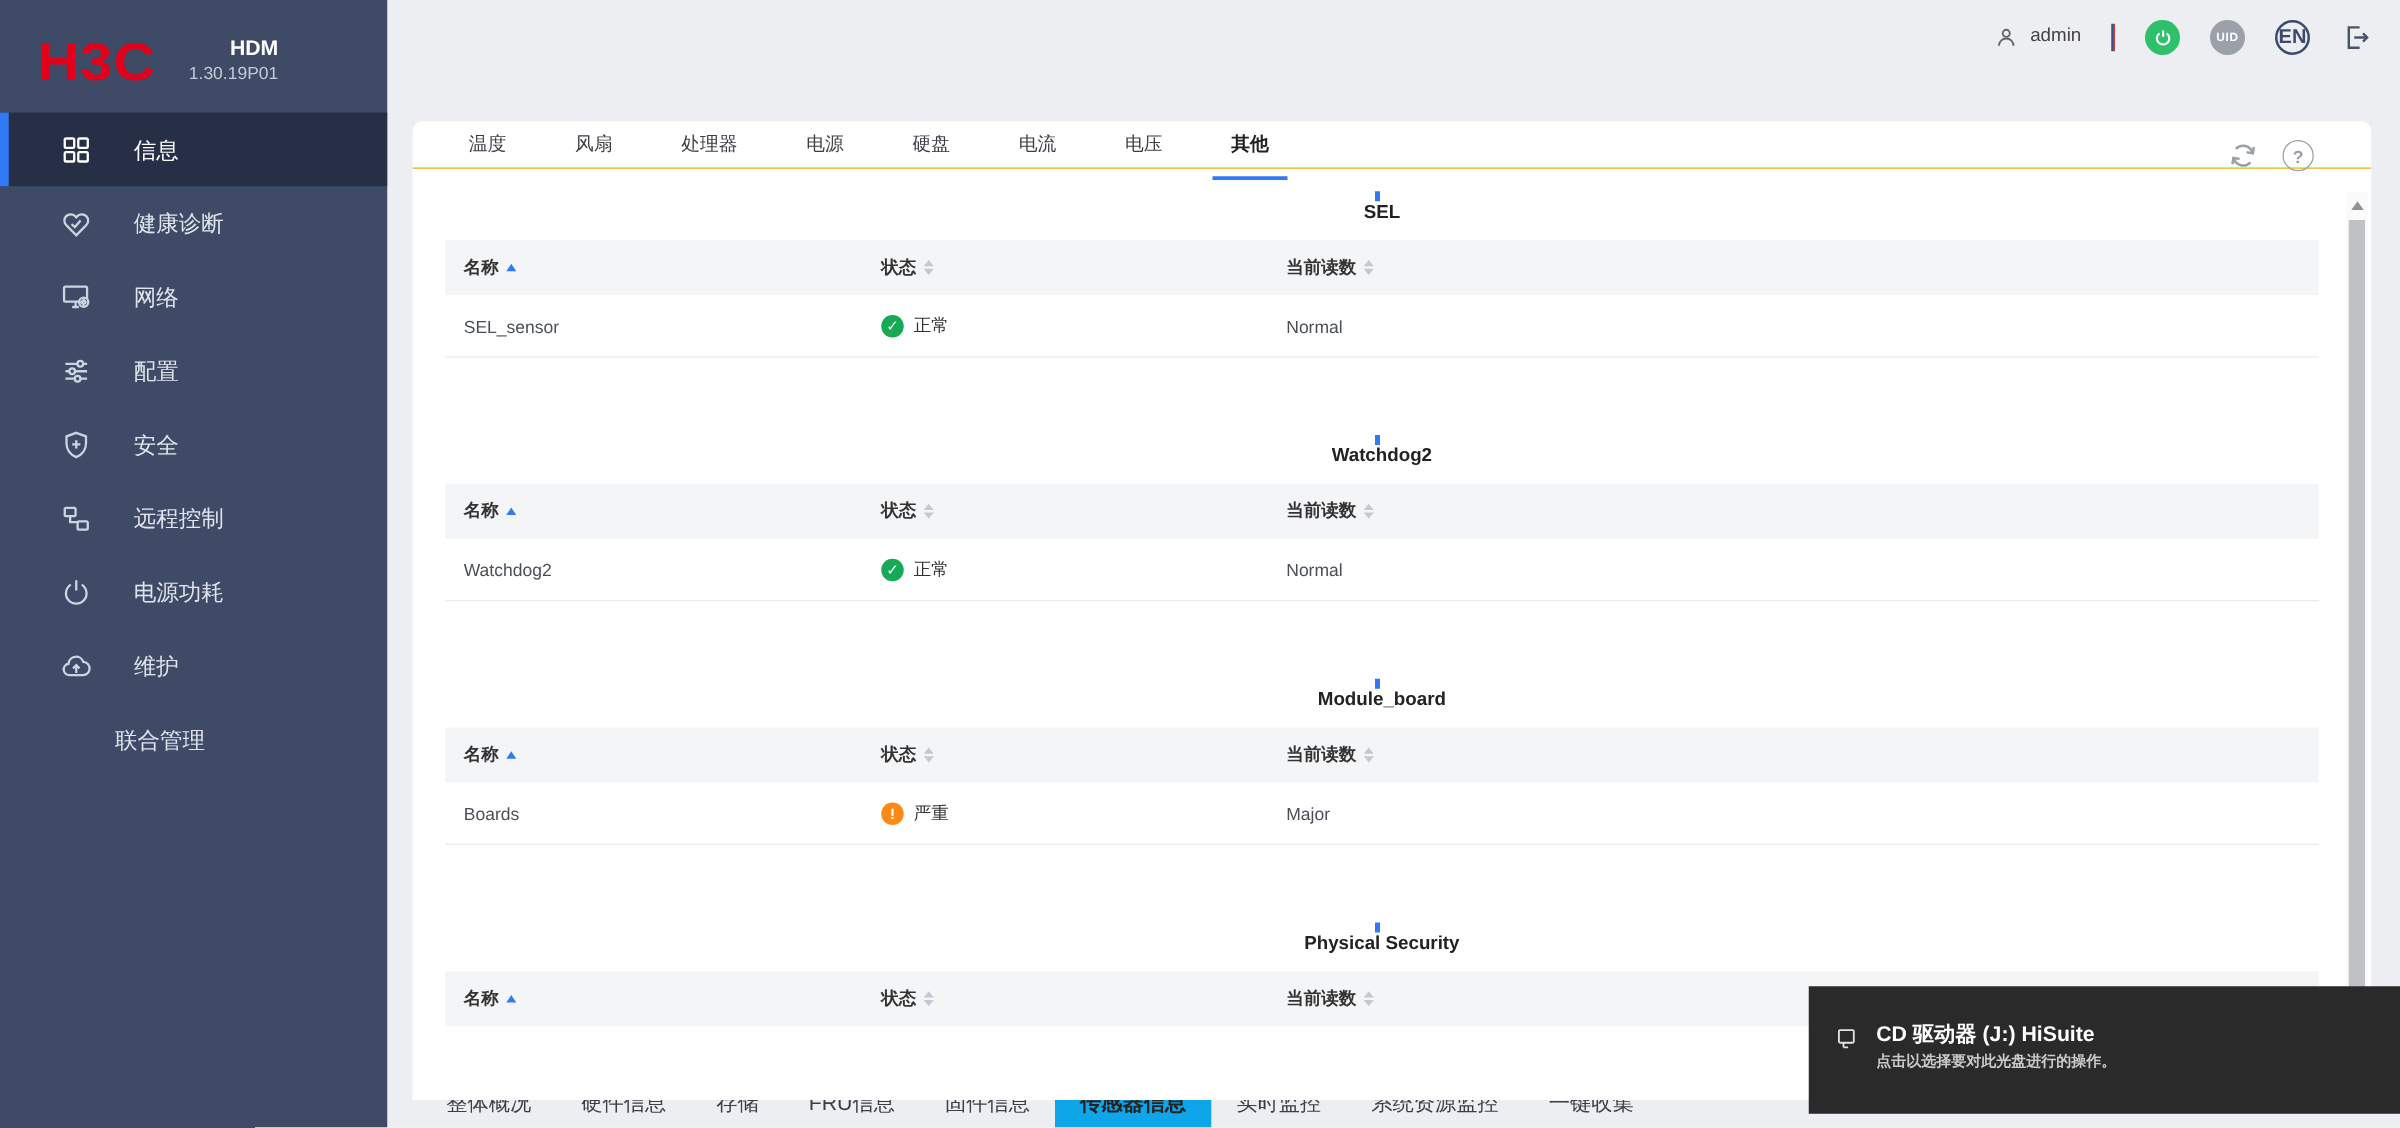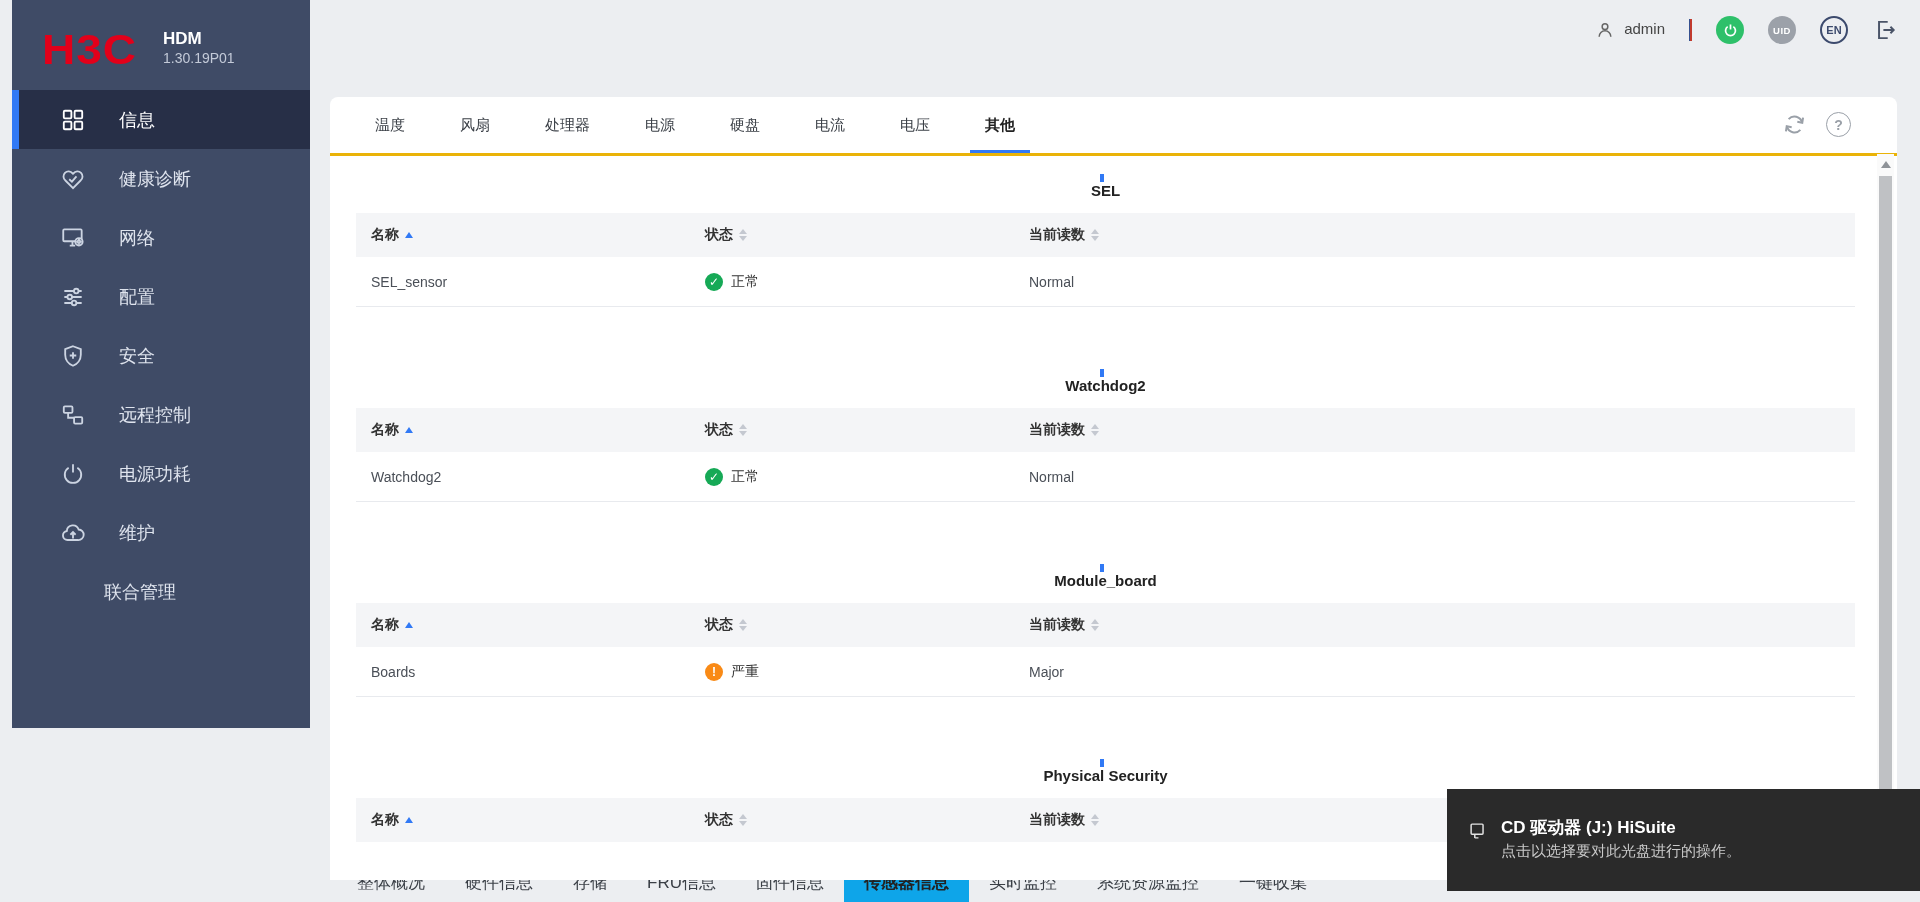--- a/index.html
+++ b/index.html
@@ -1,21 +1,21 @@
 <!DOCTYPE html>
 <html><head>
 <meta charset="utf-8">
 <style>
   * { margin:0; padding:0; box-sizing:border-box; }
   html,body { width:1920px; height:902px; overflow:hidden;
     font-family:"Liberation Sans","DejaVu Sans",sans-serif; background:#eceef1; }
   .stage { position:relative; width:1920px; height:902px; }
 
   
-  .sidebar { position:absolute; left:12px; top:0; width:310px; height:728px; background:#3f4b66; }
+  .sidebar { position:absolute; left:0; top:0; width:310px; height:902px; background:#3f4b66;text-align:right; }
   .logo-row { display:flex; align-items:flex-start; padding:26px 0 0 30px; }
   .logo-h3c { font-size:46px; font-weight:800; color:#e2001a; letter-spacing:1px; transform:scaleY(.92); line-height:1; }
   .logo-meta { margin-left:26px; padding-top:3px; }
   .logo-prod { font-size:17px; font-weight:bold; color:#ffffff; line-height:1.2; }
   .logo-ver { font-size:14px; color:#c3cad8; line-height:1.3; }
   .menu { margin-top:18px; }
   .menu-item { height:59px; display:flex; align-items:center; color:#dfe4ee; font-size:18px; cursor:pointer; position:relative; }
   .menu-item .mi-ic { width:26px; height:26px; margin-left:48px; flex:0 0 26px; color:#ccd4e2; }
   .menu-item .mi-ic svg { width:26px; height:26px; display:block; }
   .menu-item .mi-label { margin-left:33px; }
@@ -27,31 +27,31 @@
   
   .main { position:absolute; left:310px; top:0; right:0; bottom:0; background:#eceef1; }
   .userbar { position:absolute; top:16px; right:22px; display:flex; align-items:center; gap:24px; }
   .user-id { display:flex; align-items:flex-start; gap:9px; color:#444; font-size:15px; }
   .user-id svg { width:20px; height:20px; color:#666; }
   .ub-divider { width:3px; height:22px; background:linear-gradient(to right,#35508f 50%,#c13a2e 50%); }
   .badge { width:28px; height:28px; border-radius:50%; display:flex; align-items:center; justify-content:center; cursor:pointer; }
   .badge-power { background:#2ec06a; color:#fff; }
   .badge-power svg { width:17px; height:17px; }
   .badge-uid { background:#9ca1a9; color:#fff; font-size:9.5px; font-weight:bold; letter-spacing:.5px; }
-  .badge-en { border:2px solid #3c4a6d; color:#3c4a6d; font-size:11px; font-weight:bold; }
+  .badge-en { border:2px solid #3c4a6d; color:#3c4a6d; font-size:16px; font-weight:bold; }
   .logout { width:26px; height:26px; color:#4a5468; cursor:pointer; }
   .logout svg { width:26px; height:26px; }
 
   .tabs { position:absolute; left:27px; bottom:0; display:flex; align-items:flex-end; }
   .tab { height:38px; line-height:38px; padding:0 20px; font-size:17px; color:#3a3f46; cursor:pointer; white-space:nowrap; }
   .tab.active { background:#0ea5e9; border-radius:8px 8px 0 0; font-weight:bold; color:#222; }
 
   
   .panel { position:absolute; left:20px; right:23px; top:97px; bottom:22px; background:#ffffff; border-radius:8px 8px 0 0; overflow:hidden; }
-  .subtab-row { position:relative; height:59px; border-bottom:3px solid #eab308; display:flex; align-items:center; padding-left:30px; }
+  .subtab-row { position:relative; height:38px; border-bottom:1px solid #eab308; display:flex; align-items:center; padding-left:30px; }
   .subtab { position:relative; height:56px; line-height:56px; padding:0 15px; margin-right:25px; font-size:15px; color:#3a3f46; cursor:pointer; white-space:nowrap; }
   .subtab.active { color:#222; font-weight:bold; }
   .subtab.active::after { content:""; position:absolute; left:0; right:0; bottom:0; height:3px; background:#3179f5; }
   .panel-tools { position:absolute; right:46px; top:14px; display:flex; gap:18px; align-items:center; }
   .tool-ic { width:27px; height:27px; color:#9aa0a8; cursor:pointer; display:flex; align-items:center; justify-content:center; }
   .tool-ic svg { width:27px; height:27px; }
   .help-ic { width:25px; height:25px; border:1.8px solid #9aa0a8; border-radius:50%; color:#9aa0a8; font-size:14px; font-weight:bold; display:flex; align-items:center; justify-content:center; }
 
   .content { padding:0 42px 0 26px; }
   .sensor-section { margin-top:18px; }
@@ -77,21 +77,21 @@
   .vscroll { position:absolute; top:57px; bottom:0; right:3px; width:17px; background:#fafafa; }
   .vs-arrow { width:0; height:0; margin:7px auto 6px auto; border-left:5px solid transparent; border-right:5px solid transparent; border-bottom:7px solid #8f9398; }
   .vs-thumb { position:absolute; left:2px; top:22px; width:13px; height:620px; background:#bfc1c4; }
 
   
   .toast { position:absolute; left:1447px; top:789px; width:473px; height:102px; background:#2a2a2a; color:#fff; z-index:50; cursor:pointer; }
   .toast-inner { display:flex; padding:28px 0 0 20px; }
   .toast-ic { width:22px; height:22px; color:#e3e3e3; margin:3px 12px 0 0; }
   .toast-ic svg { width:22px; height:22px; }
   .toast-title { font-size:17px; font-weight:bold; color:#ffffff; line-height:1.35; }
-  .toast-msg { font-size:15px; color:#c9c9c9; line-height:1.5; }
+  .toast-msg { font-size:12px; color:#c9c9c9; line-height:1.5;font-weight:bold; }
 </style>
 </head>
 <body>
 
 <div class="stage">
 
   <aside class="sidebar">
     <div class="logo-row">
       <div class="logo-h3c">H3C</div>
       <div class="logo-meta">

